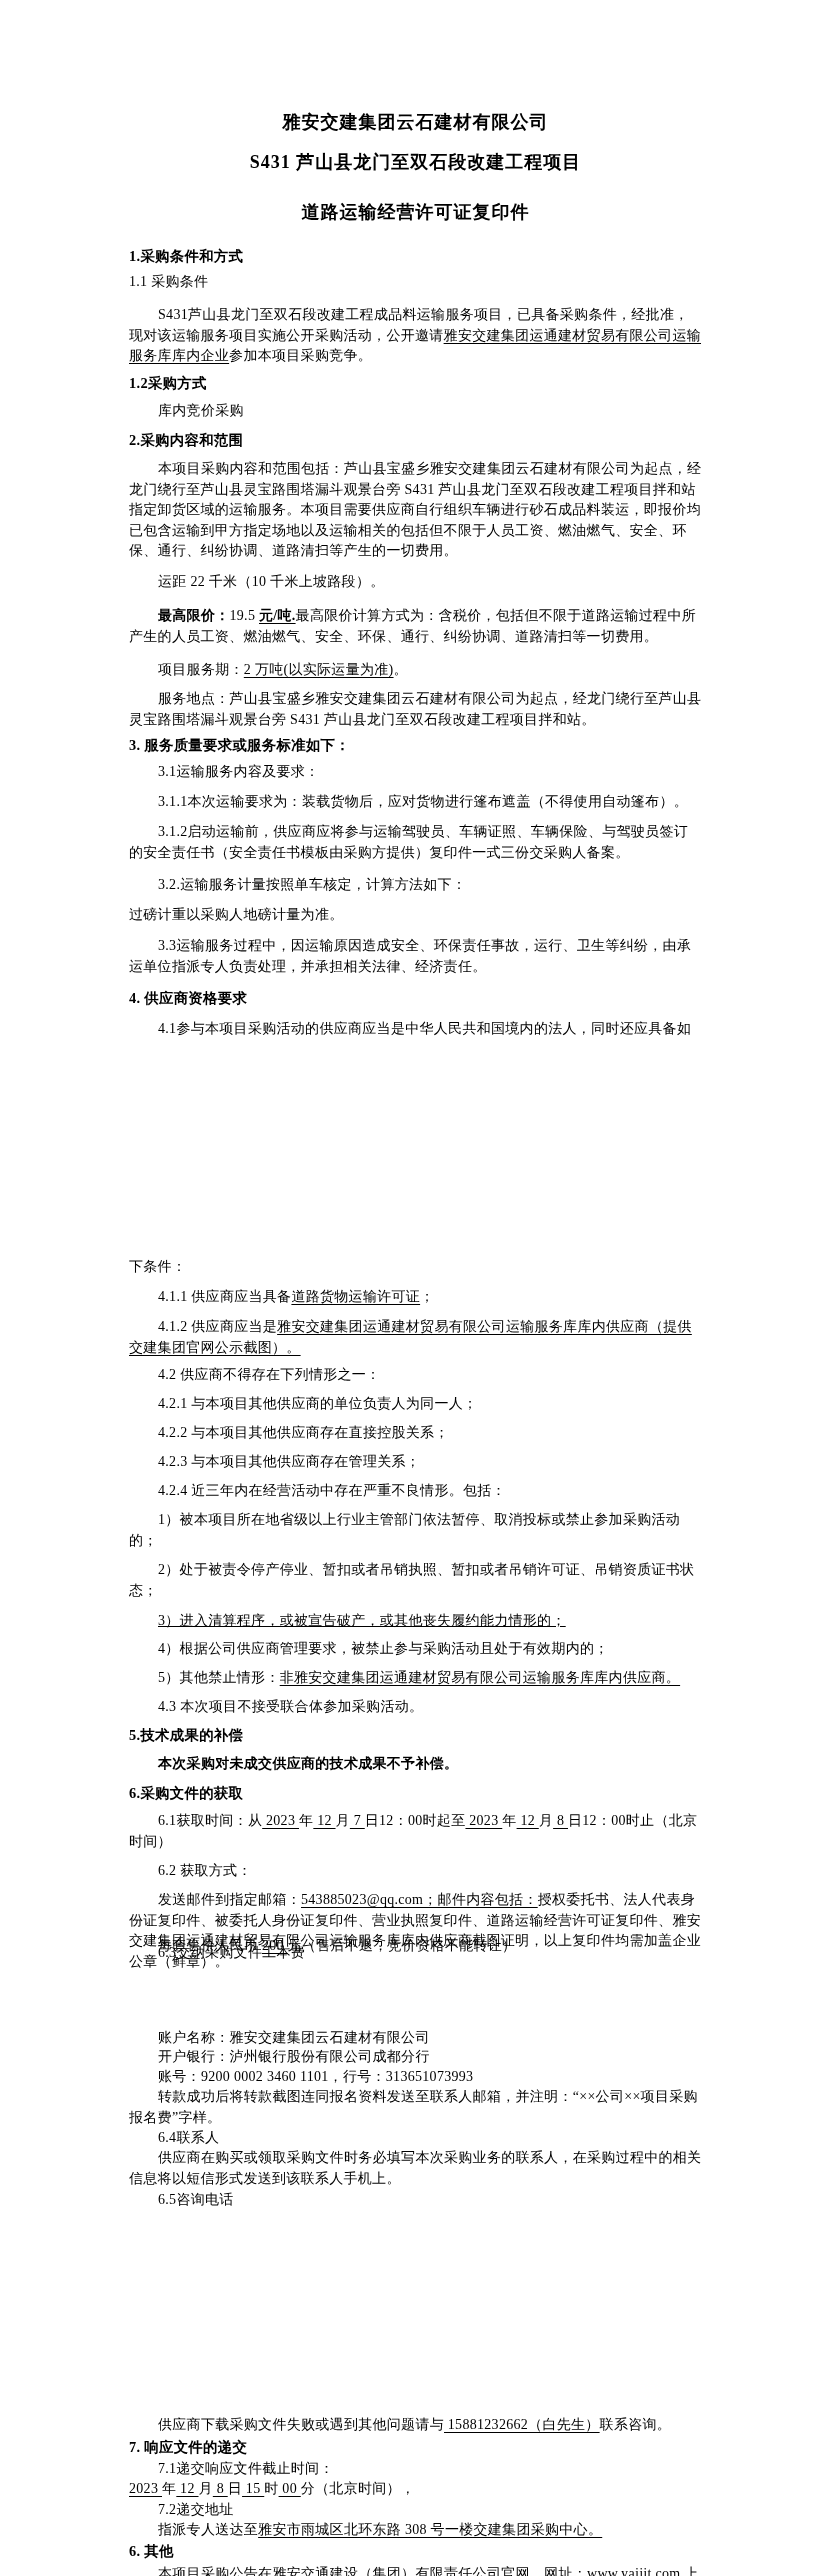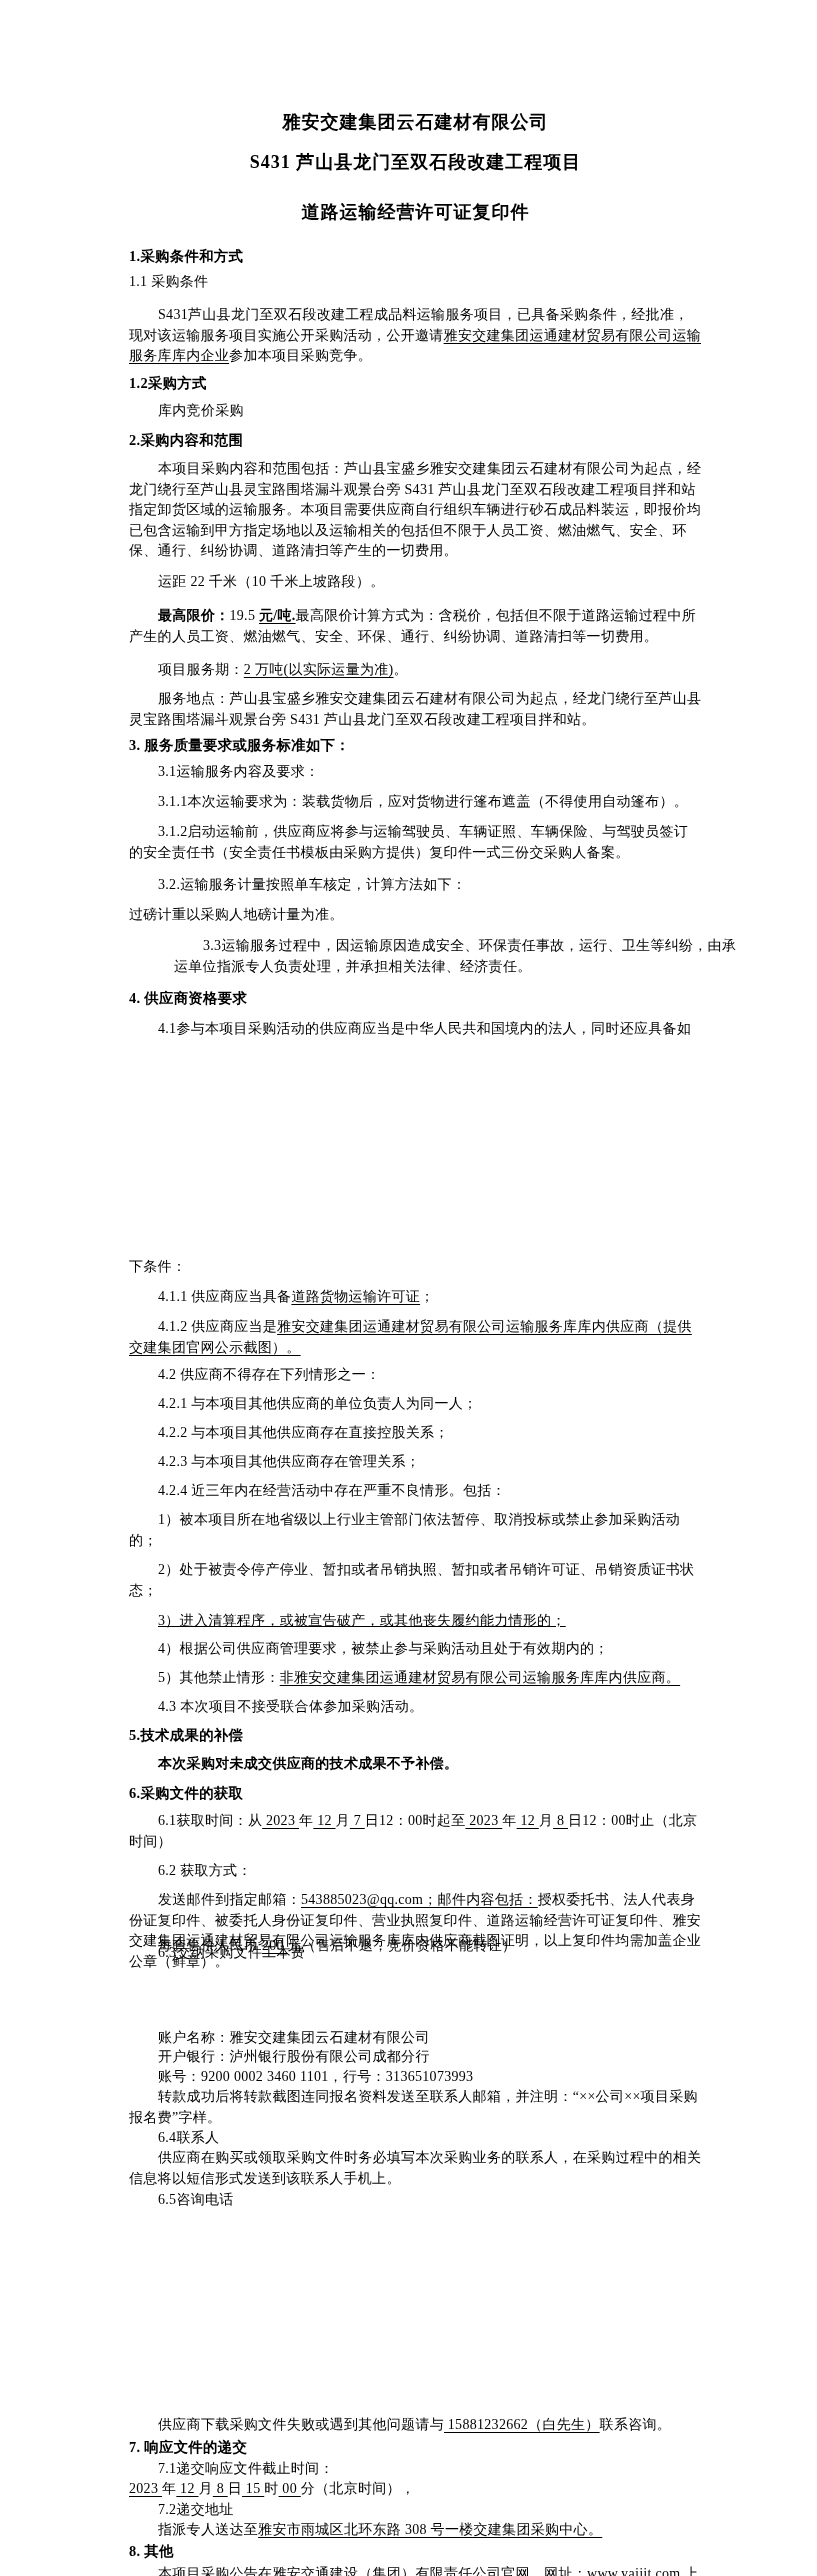--- a/index.html
+++ b/index.html
@@ -31,21 +31,21 @@
       <div class="blk indent" style="top: 572px;"><span>运距 22 千米（10 千米上坡路段）。</span></div>
       <div class="blk indent" style="top: 606px;"><span class="b">最高限价：</span><span>19.5 </span><span class="b u">元/吨.</span><span>最高限价计算方式为：含税价，包括但不限于道路运输过程中所产生的人员工资、燃油燃气、安全、环保、通行、纠纷协调、道路清扫等一切费用。</span></div>
       <div class="blk indent" style="top: 660px;"><span>项目服务期：</span><span class="u">2 万吨(以实际运量为准)</span><span>。</span></div>
       <div class="blk indent" style="top: 689px;"><span>服务地点：芦山县宝盛乡雅安交建集团云石建材有限公司为起点，经龙门绕行至芦山县灵宝路围塔漏斗观景台旁 S431 芦山县龙门至双石段改建工程项目拌和站。</span></div>
       <div class="blk h" style="top: 735px;"><span>3. 服务质量要求或服务标准如下：</span></div>
       <div class="blk indent" style="top: 762px;"><span>3.1运输服务内容及要求：</span></div>
       <div class="blk indent" style="top: 792px;"><span>3.1.1本次运输要求为：装载货物后，应对货物进行篷布遮盖（不得使用自动篷布）。</span></div>
       <div class="blk indent" style="top: 822px;"><span>3.1.2启动运输前，供应商应将参与运输驾驶员、车辆证照、车辆保险、与驾驶员签订的安全责任书（安全责任书模板由采购方提供）复印件一式三份交采购人备案。</span></div>
       <div class="blk indent" style="top: 875px;"><span>3.2.运输服务计量按照单车核定，计算方法如下：</span></div>
       <div class="blk" style="top: 905px;"><span>过磅计重以采购人地磅计量为准。</span></div>
-      <div class="blk indent" style="top: 936px; margin-left: 45px;"><span>3.3运输服务过程中，因运输原因造成安全、环保责任事故，运行、卫生等纠纷，由承运单位指派专人负责处理，并承担相关法律、经济责任。</span></div>
+      <div class="blk indent" style="top: 936px;"><span>3.3运输服务过程中，因运输原因造成安全、环保责任事故，运行、卫生等纠纷，由承运单位指派专人负责处理，并承担相关法律、经济责任。</span></div>
       <div class="blk h" style="top: 988px;"><span>4. 供应商资格要求</span></div>
       <div class="blk indent" style="top: 1019px;"><span>4.1参与本项目采购活动的供应商应当是中华人民共和国境内的法人，同时还应具备如</span></div>
       <div class="blk" style="top: 1257px;"><span>下条件：</span></div>
       <div class="blk indent" style="top: 1287px;"><span>4.1.1 供应商应当具备</span><span class="u">道路货物运输许可证</span><span>；</span></div>
       <div class="blk indent" style="top: 1317px;"><span>4.1.2 供应商应当是</span><span class="u">雅安交建集团运通建材贸易有限公司运输服务库库内供应商（提供交建集团官网公示截图）。</span></div>
       <div class="blk indent" style="top: 1365px;"><span>4.2 供应商不得存在下列情形之一：</span></div>
       <div class="blk indent" style="top: 1394px;"><span>4.2.1 与本项目其他供应商的单位负责人为同一人；</span></div>
       <div class="blk indent" style="top: 1423px;"><span>4.2.2 与本项目其他供应商存在直接控股关系；</span></div>
       <div class="blk indent" style="top: 1452px;"><span>4.2.3 与本项目其他供应商存在管理关系；</span></div>
       <div class="blk indent" style="top: 1481px;"><span>4.2.4 近三年内在经营活动中存在严重不良情形。包括：</span></div>
@@ -69,18 +69,18 @@
       <div class="blk indent" style="top: 2087px;"><span>转款成功后将转款截图连同报名资料发送至联系人邮箱，并注明：“××公司××项目采购报名费”字样。</span></div>
       <div class="blk indent" style="top: 2128px;"><span>6.4联系人</span></div>
       <div class="blk indent" style="top: 2148px;"><span>供应商在购买或领取采购文件时务必填写本次采购业务的联系人，在采购过程中的相关信息将以短信形式发送到该联系人手机上。</span></div>
       <div class="blk indent" style="top: 2190px;"><span>6.5咨询电话</span></div>
       <div class="blk indent" style="top: 2415px;"><span>供应商下载采购文件失败或遇到其他问题请与</span><span class="u"> 15881232662（白先生）</span><span>联系咨询。</span></div>
       <div class="blk h" style="top: 2437px;"><span>7. 响应文件的递交</span></div>
       <div class="blk indent" style="top: 2459px;"><span>7.1递交响应文件截止时间：</span></div>
       <div class="blk" style="top: 2479px;"><span class="u"> 2023 </span><span>年</span><span class="u"> 12 </span><span>月</span><span class="u"> 8 </span><span>日</span><span class="u"> 15 </span><span>时</span><span class="u"> 00 </span><span>分（北京时间），</span></div>
       <div class="blk indent" style="top: 2500px;"><span>7.2递交地址</span></div>
       <div class="blk indent" style="top: 2520px;"><span>指派专人送达至</span><span class="u">雅安市雨城区北环东路 308 号一楼交建集团采购中心。</span></div>
-      <div class="blk h" style="top: 2541px;"><span>8. 其他</span></div>
+      <div class="blk h" style="top: 2541px;"><span>6. 其他</span></div>
       <div class="blk indent" style="top: 2564px;"><span>本项目采购公告在雅安交通建设（集团）有限责任公司官网，网址：</span><span class="u">www.yajjjt.com</span><span> 上发布。</span></div>
     </div>
 
 </div>
 
 
 </body></html>

